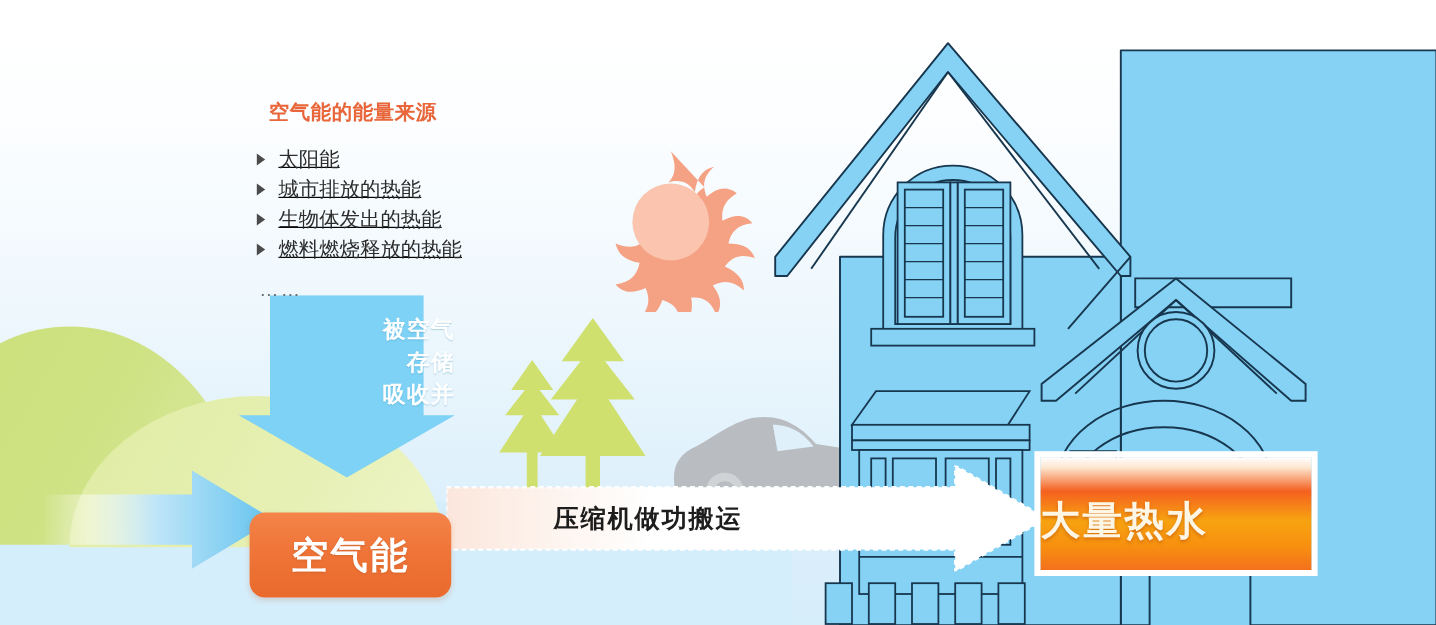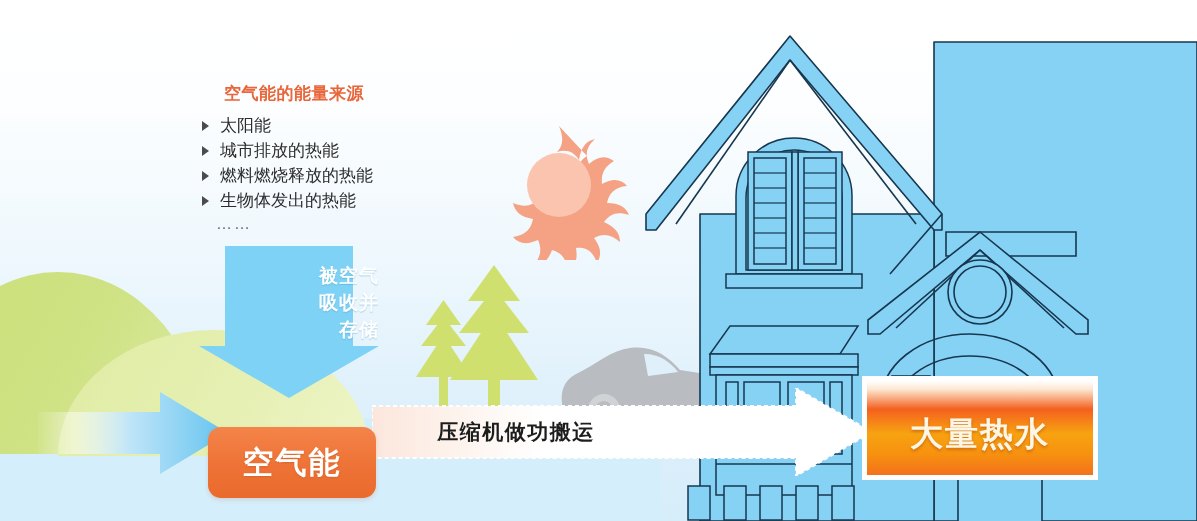--- a/index.html
+++ b/index.html
@@ -98,22 +98,23 @@
   }
   .info-title {
     color: #e8663a;
     font-size: 17px;
     font-weight: bold;
     letter-spacing: 0.5px;
     margin: 0 0 9px 28px;
   }
   .info-list {
     list-style: none;
-    margin: 4px;
+    margin: 16px;
     padding: 0;
+    text-decoration: underline;
   }
   .info-list li {
     position: relative;
     padding-left: 20px;
     font-size: 17px;
     color: #2c2c2c;
     line-height: 24px;
     margin-bottom: 1px;
   }
   .info-list li .bullet {
@@ -190,21 +191,21 @@
   
   .transport-arrow {
     position: absolute;
     left: 372px;
     top: 388px;
     width: 500px;
     height: 88px;
   }
   .transport-label {
     position: absolute;
-    left: 401px;
+    left: 425px;
     top: 418px;
     width: 230px;
     text-align: center;
     color: #1d1d1d;
     font-size: 21px;
     font-weight: bold;
     letter-spacing: 1.5px;
   }
 
   
@@ -212,21 +213,20 @@
     position: absolute;
     left: 862px;
     top: 376px;
     width: 236px;
     height: 104px;
     border: 5px solid #ffffff;
     box-sizing: border-box;
     background: linear-gradient(180deg, #ffffff 0%, #fde6d0 9%, #f4601f 30%, #f7a311 56%, #f7910f 78%, #f4711d 100%);
     display: flex;
     align-items: center;
-    justify-content: center;
   }
   .hotwater-label {
     color: #fdf6e4;
     font-size: 33px;
     font-weight: bold;
     letter-spacing: 2px;
     text-shadow: 0 2px 3px rgba(170,60,10,0.45);
     margin-top: 12px;
   }
 </style>
@@ -370,43 +370,43 @@
       <polygon points="0,22 122,22 122,2 190,43 122,84 122,64 0,64" fill="url(#gradLeftArrow)"></polygon>
     </svg>
   </div>
 
   <div class="down-arrow">
     <svg width="180" height="152" viewBox="0 0 180 152">
       <polygon points="26,0 154,0 154,100 180,100 90,152 0,100 26,100" fill="#7ed2f5"></polygon>
     </svg>
     <div class="down-arrow-label">
       <div>被空气</div>
+      <div>存储</div>
       <div>吸收并</div>
-      <div>存储</div>
     </div>
   </div>
 
   <div class="info-block">
     <div class="info-title">空气能的能量来源</div>
     <ul class="info-list">
       <li>
         <span class="bullet"></span>
         <span>太阳能</span>
       </li>
       <li>
         <span class="bullet"></span>
         <span>城市排放的热能</span>
       </li>
       <li>
         <span class="bullet"></span>
-        <span>燃料燃烧释放的热能</span>
+        <span>生物体发出的热能</span>
       </li>
       <li>
         <span class="bullet"></span>
-        <span>生物体发出的热能</span>
+        <span>燃料燃烧释放的热能</span>
       </li>
     </ul>
     <div class="info-ellipsis">……</div>
   </div>
 
   <div class="transport-arrow">
     <svg width="500" height="88" viewBox="0 0 500 88">
       <defs>
         <linearGradient id="gradTransport" x1="0" y1="0" x2="1" y2="0">
           <stop offset="0%" stop-color="#fbe6dc"></stop>

